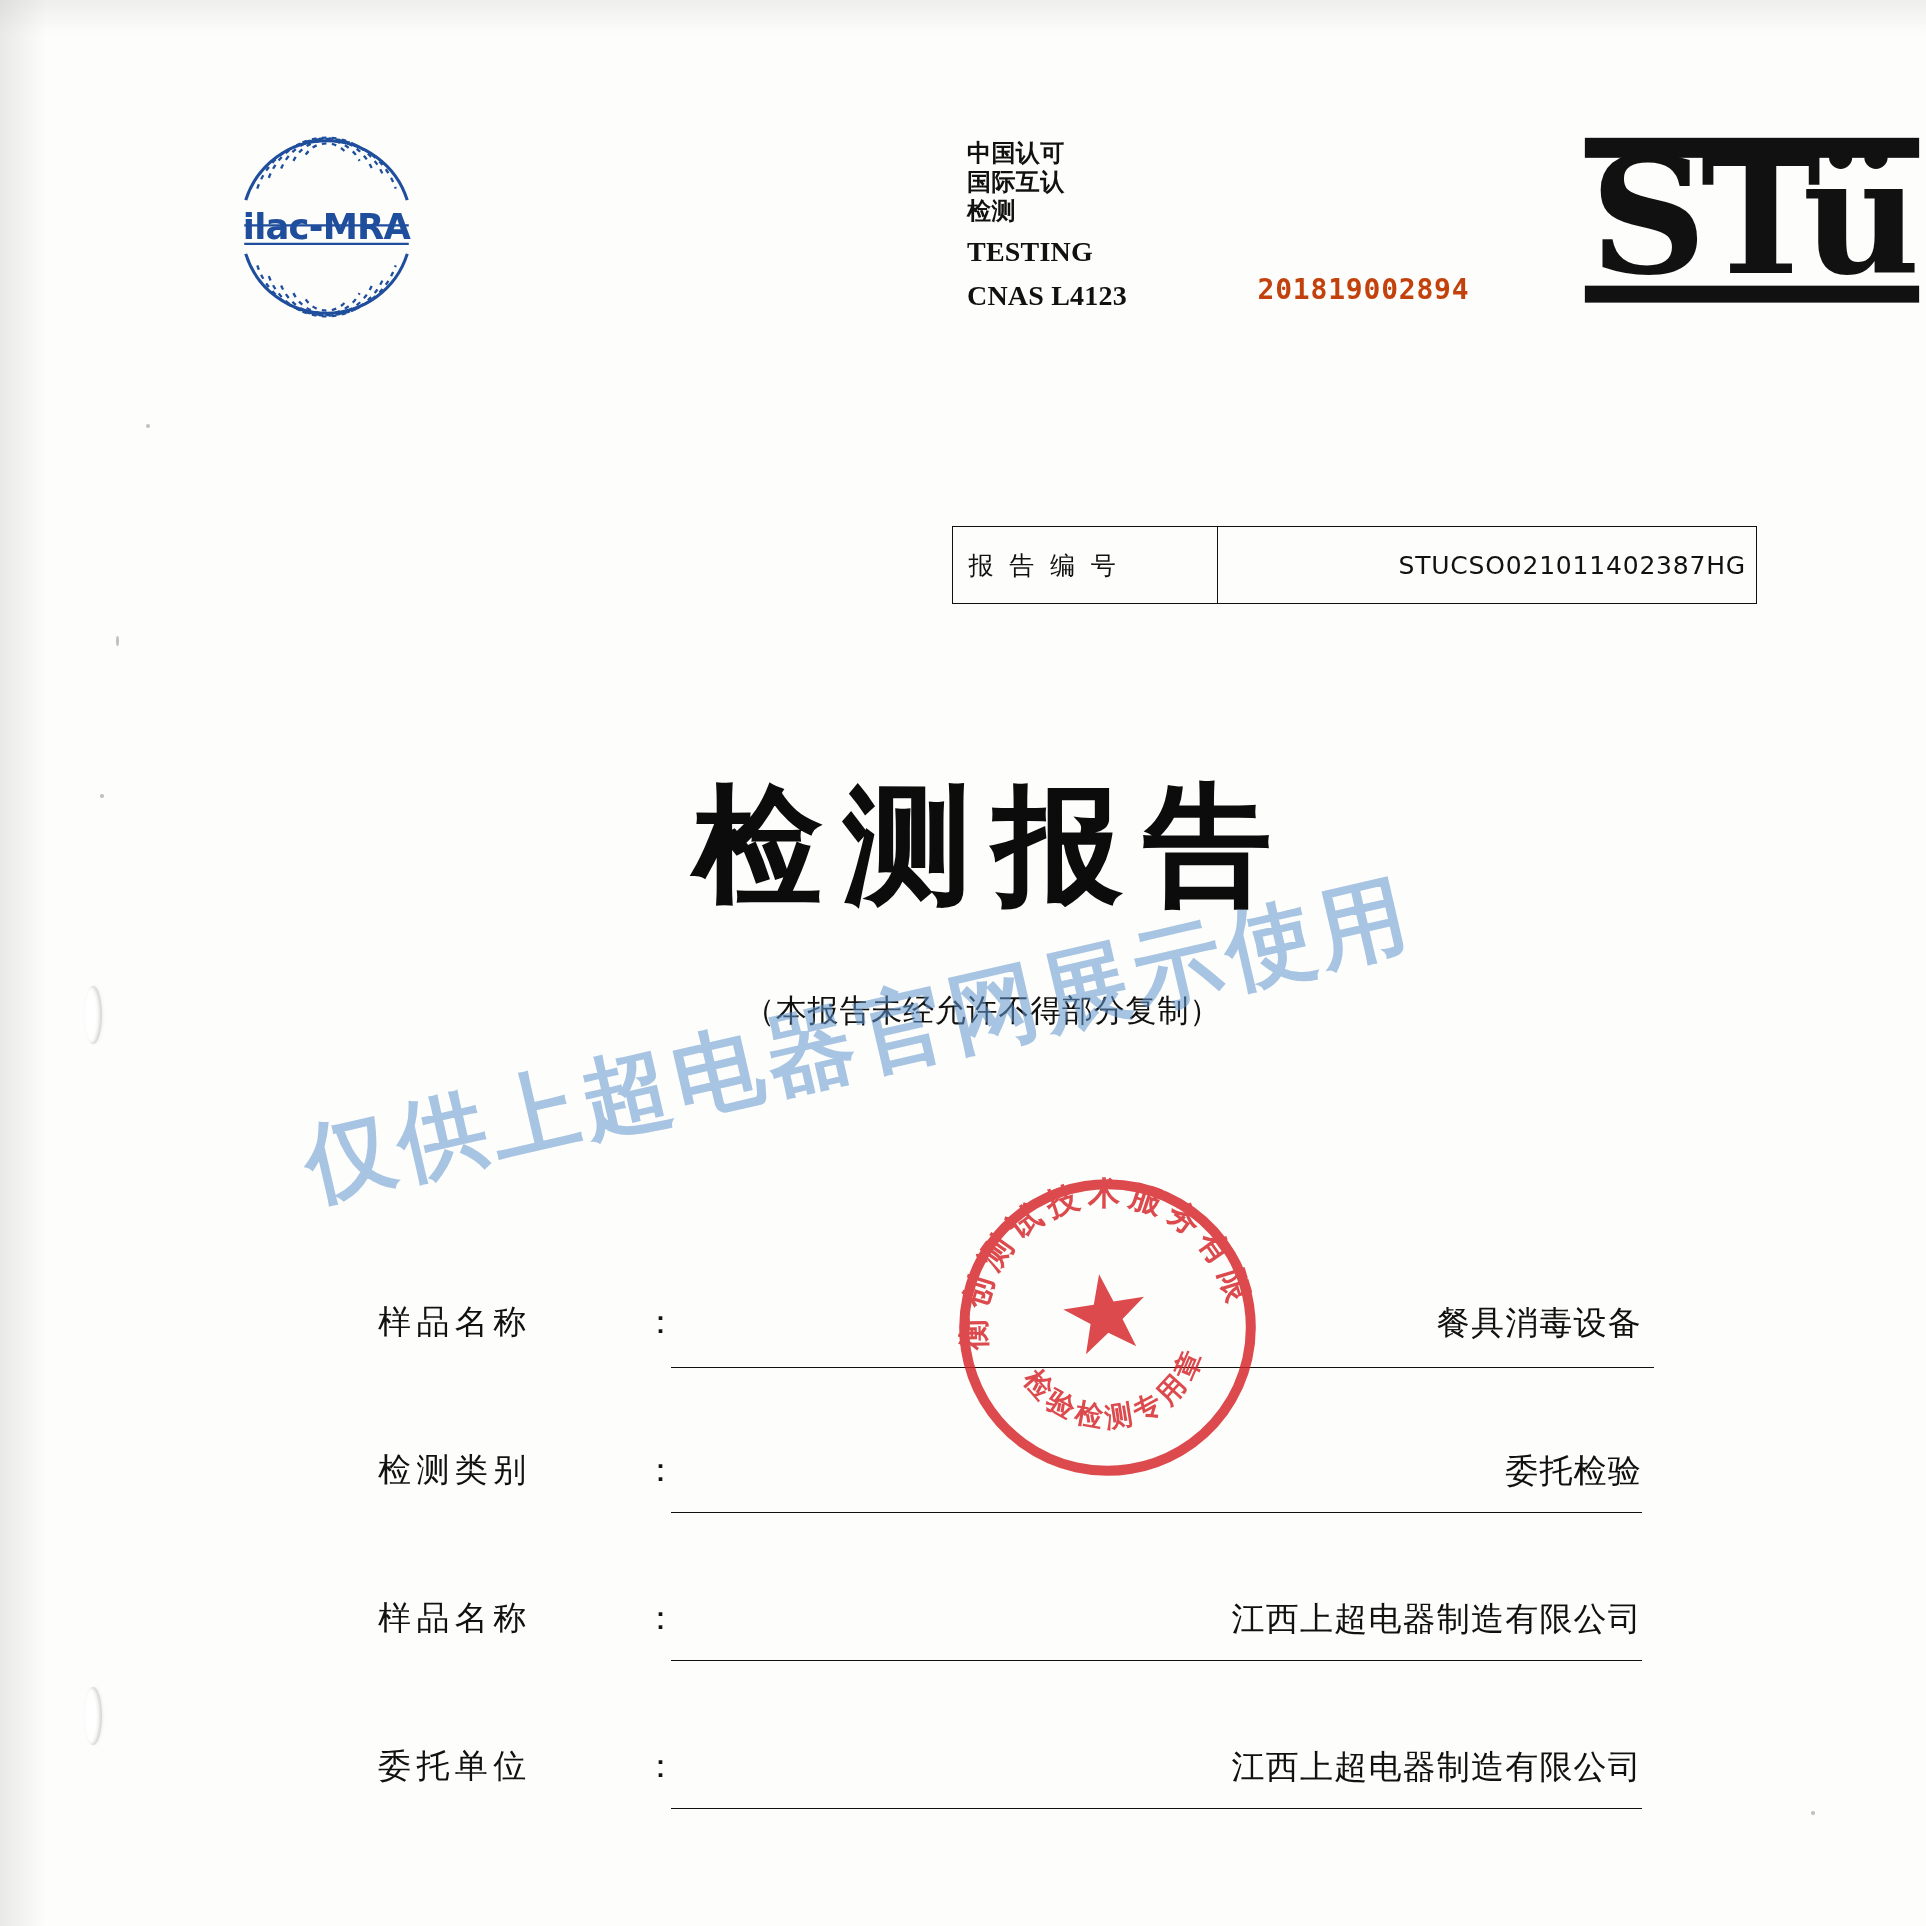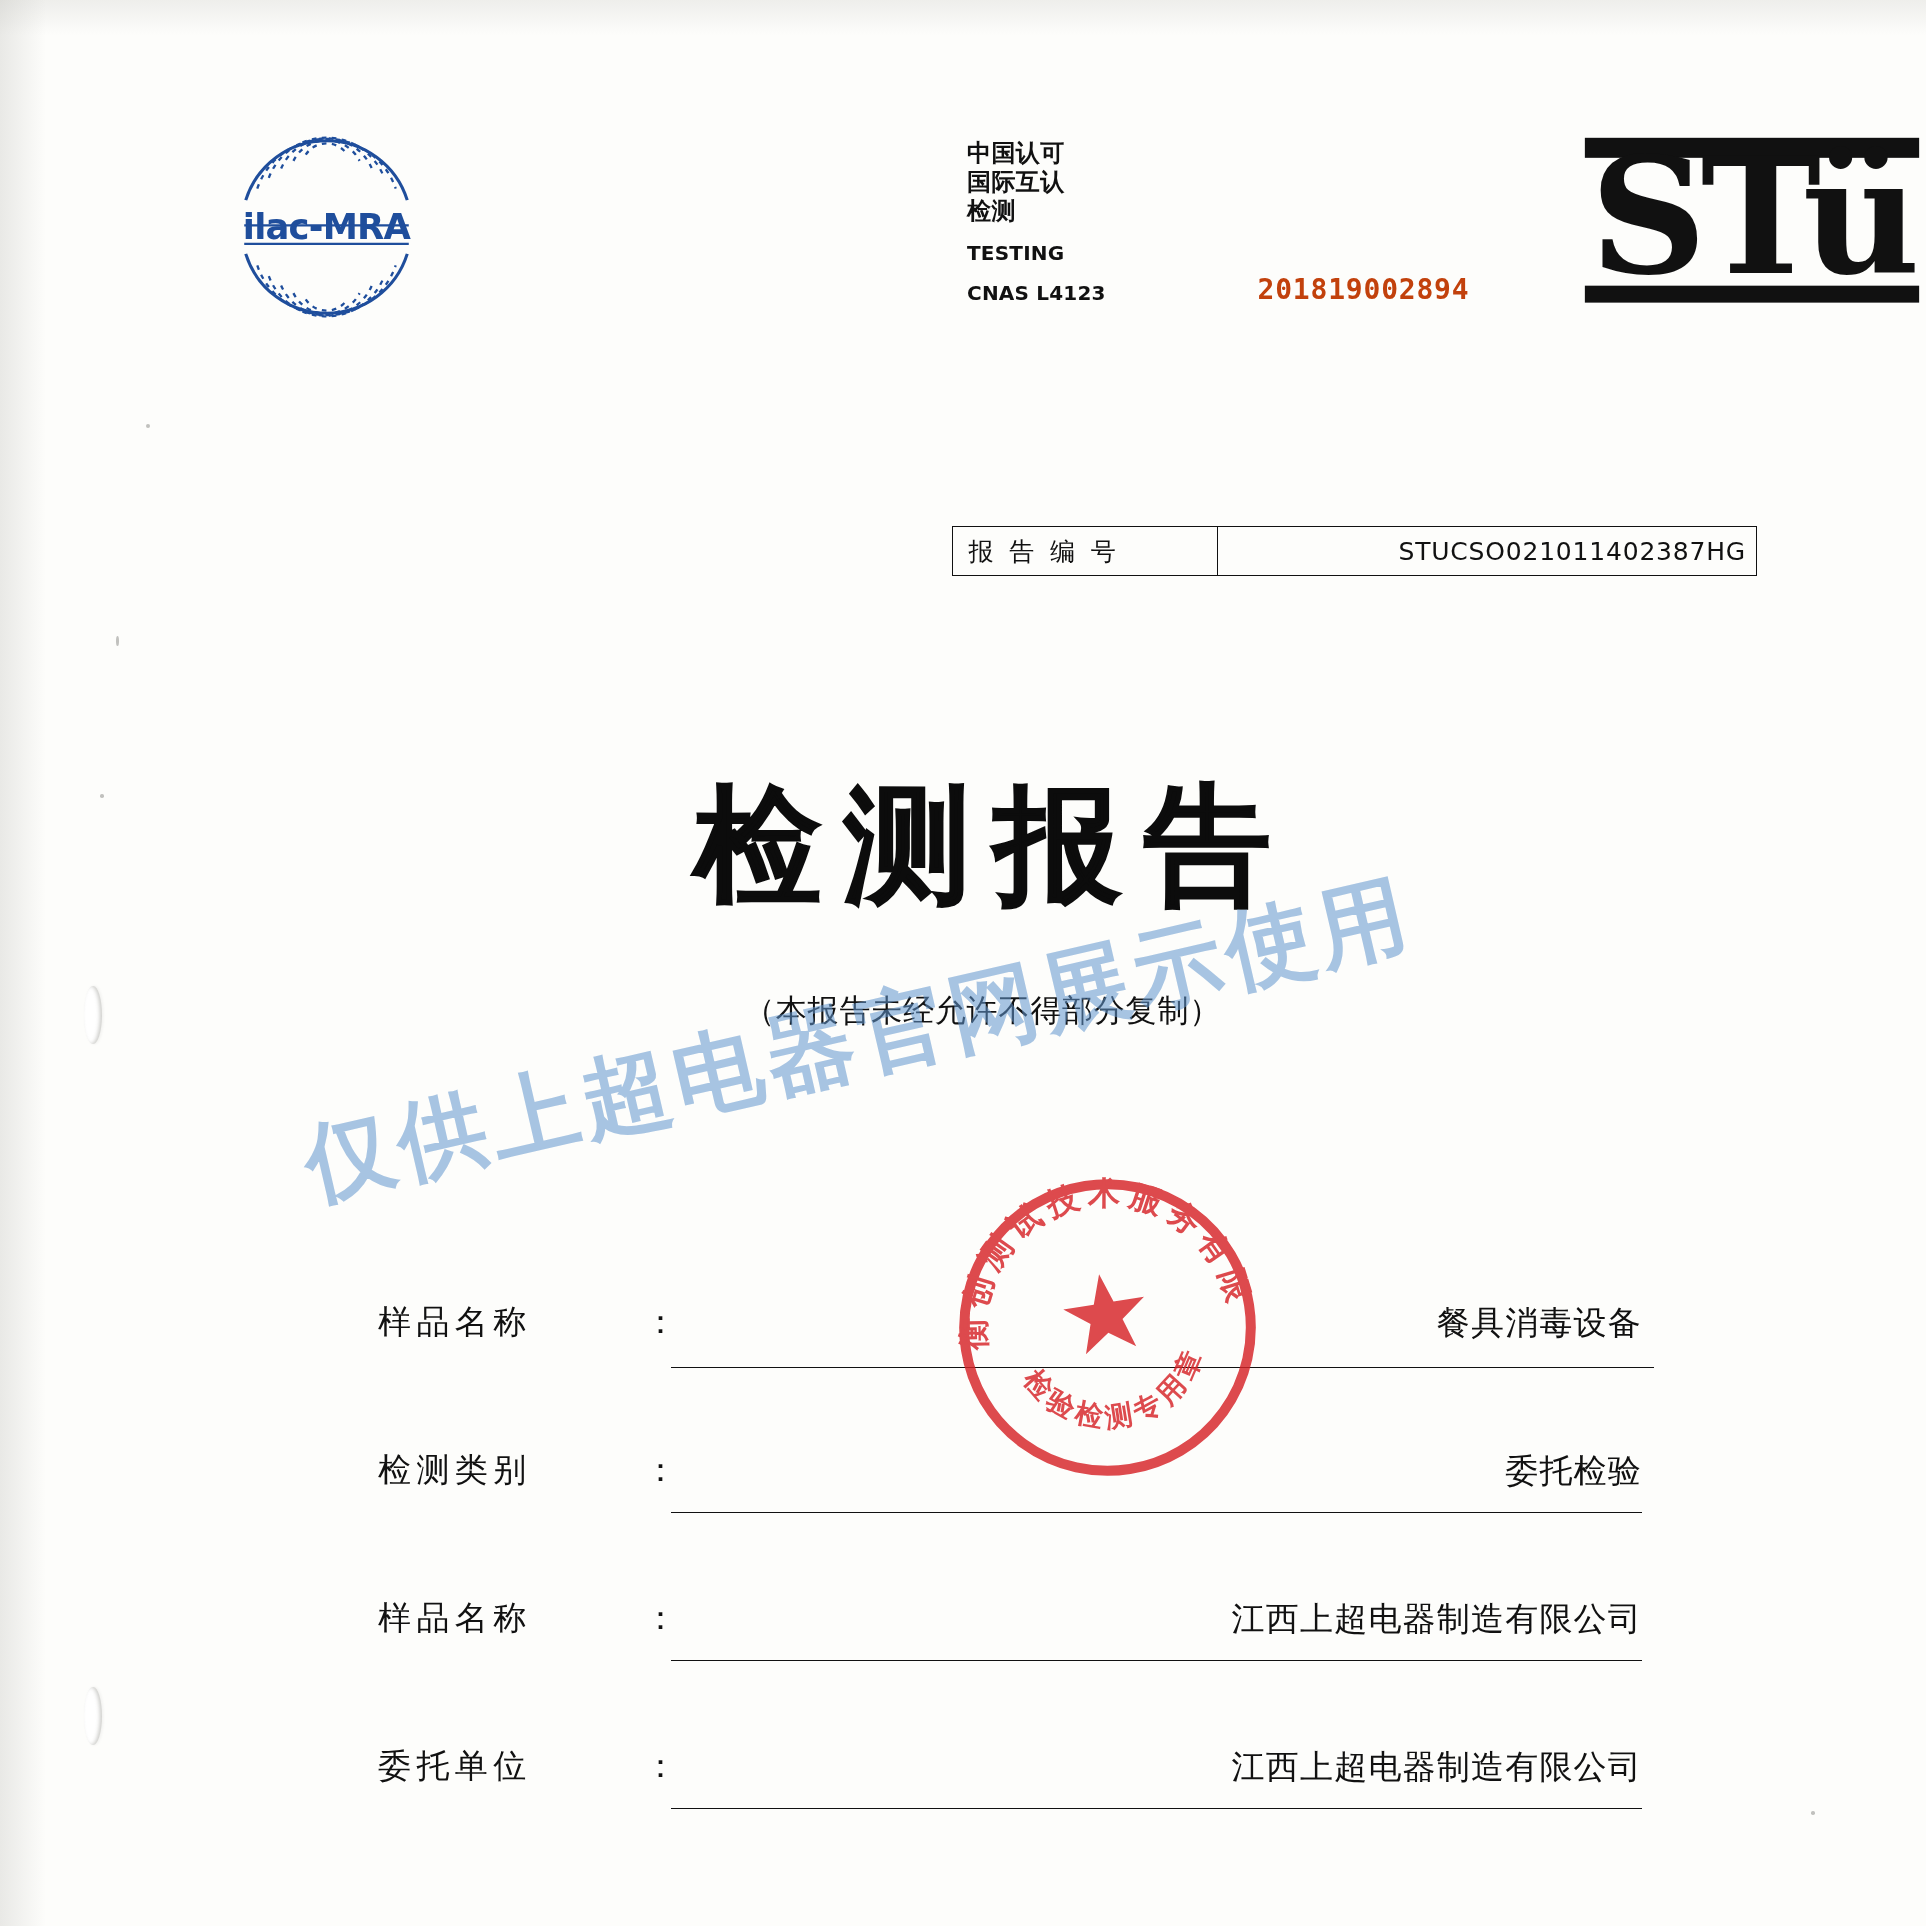--- a/index.html
+++ b/index.html
@@ -82,21 +82,21 @@
     position: absolute;
     left: 767px;
     top: 11.6px;
     width: 200px;
     font-family: "DejaVu Sans", "Liberation Sans", sans-serif;
     font-weight: bold;
     color: #111;
     line-height: 1.22;
   }
   .cnas-text .cn { font-size: 24px; letter-spacing: 0.4px; }
-  .cnas-text .en { font-size: 20px; letter-spacing: 0.2px; margin-top: 15px; }
+  .cnas-text .en { font-size: 28px; letter-spacing: 0.2px; margin-top: 9px; font-family: Liberation Serif, serif; }
 
   
   .cma {
     left: 1017px;
     width: 293px;
     height: 162px;
   }
   .cma svg { display:block; }
   .cma-num {
     position: absolute;
@@ -124,21 +124,21 @@
     position: absolute;
     left: 952px;
     top: 526px;
     width: 805px;
     border-collapse: collapse;
     font-size: 25px;
   }
   .info-table td {
     border: 1.2px solid #111;
     height: 42px;
-    padding: 3px 10px;
+    padding: 17px 10px;
     vertical-align: middle;
     font-family: "DejaVu Sans", "Liberation Sans", sans-serif;
     color: #111;
   }
   .info-table td.label {
     width: 239px;
     letter-spacing: 3.9px;
     text-align: left;
     padding-left: 15.4px;
   }

